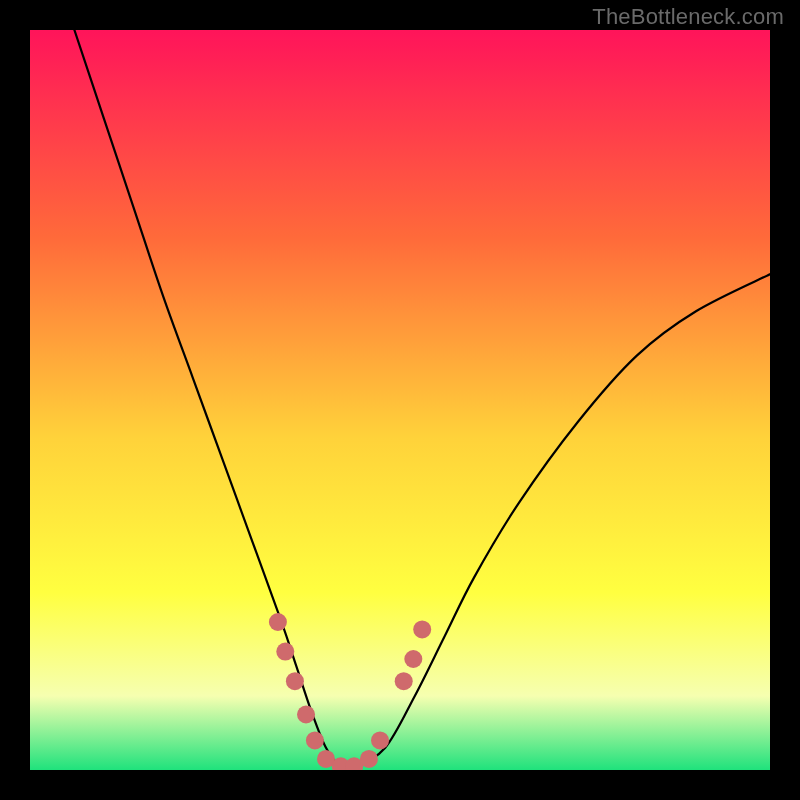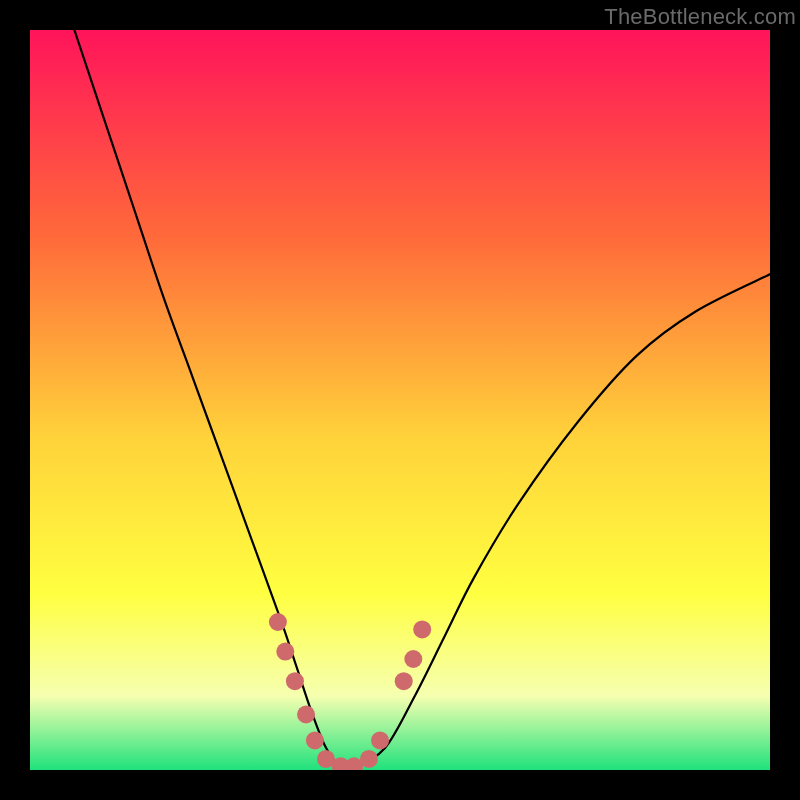--- a/index.html
+++ b/index.html
@@ -31,21 +31,21 @@
   }
   svg.curve {
     position: absolute;
     inset: 0;
     width: 100%;
     height: 100%;
   }
   .watermark {
     position: absolute;
     top: 4px;
-    right: 4px;
+    right: 16px;
     color: #6a6a6a;
     font-size: 22px;
     letter-spacing: 0.2px;
     font-weight: 500;
     user-select: none;
   }
 </style>
 </head>
 <body>
 

